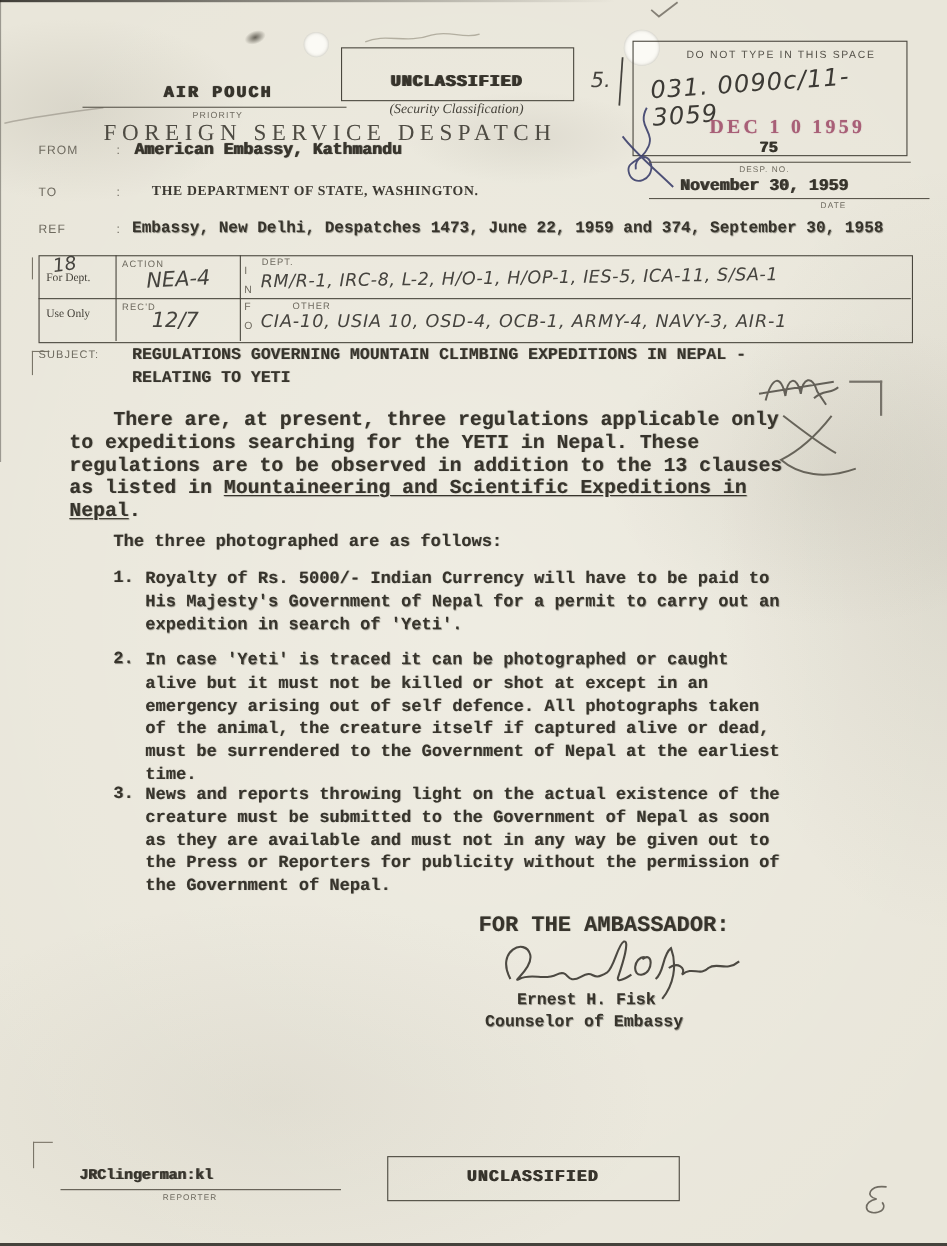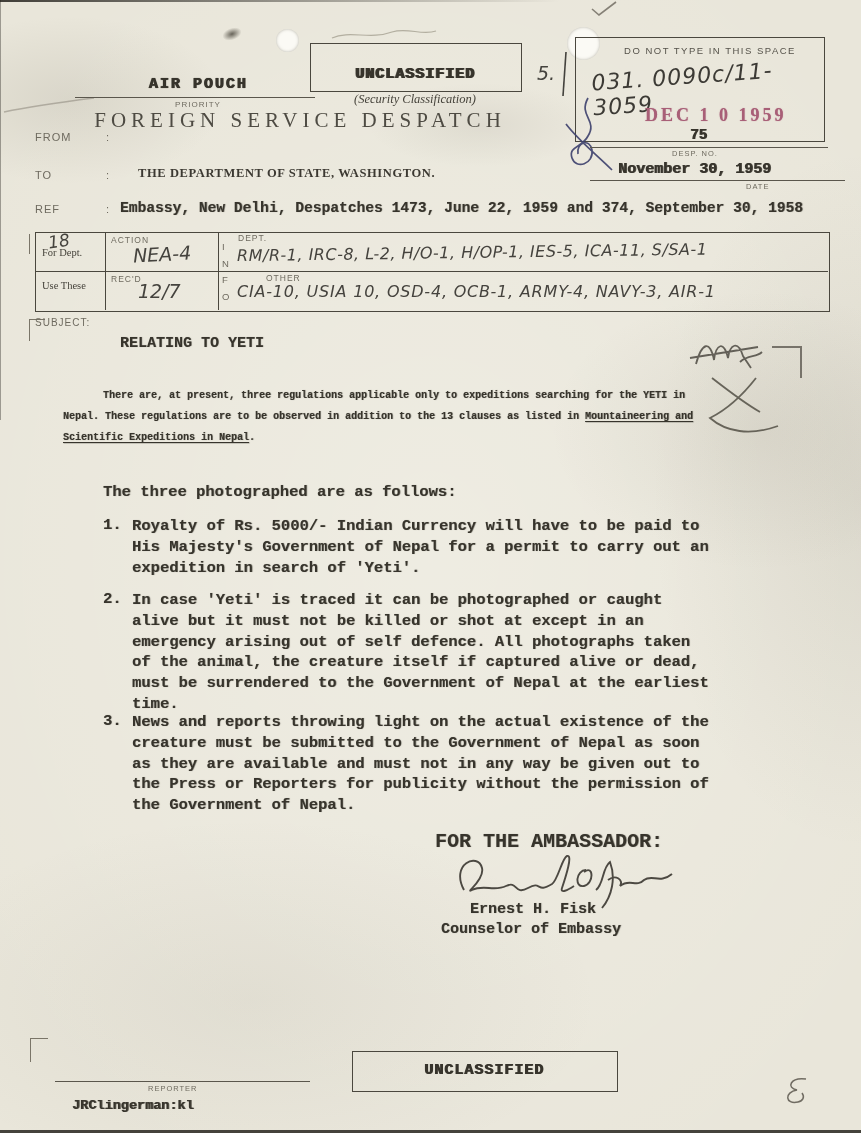--- a/index.html
+++ b/index.html
@@ -74,20 +74,21 @@
   <svg class="abs" style="left:560px;top:50px;" width="10" height="48">
     <path d="M6,2 L3,46" stroke="#44423d" stroke-width="1.6" fill="none"></path>
   </svg>
   <svg class="abs" style="left:558px;top:96px;" width="62" height="78">
     <path d="M30,2 C20,20 40,24 30,40 C24,52 10,50 14,62 C18,74 36,68 34,54 C32,42 18,46 20,58
              M8,28 C20,44 40,60 54,74" stroke="#3c3f6b" stroke-width="1.7" fill="none" opacity="0.9"></path>
   </svg>
 
   <div class="abs lbl" style="left:35px;top:131px;font-size:11px;">FROM</div>
   <div class="abs lbl" style="left:106px;top:131px;font-size:11px;">:</div>
+  <div class="abs tw" style="left:122px;top:128px;font-size:15px;text-shadow:1px 0 0 rgba(55,52,44,0.8),0.6px 0.4px 1px rgba(55,52,44,0.7);">American Embassy, Kathmandu</div>
   <div class="abs tw" style="left:690px;top:127px;font-size:14px;text-shadow:1px 0 0 #37342c;">75</div>
   <div class="abs rule" style="left:590px;top:147px;width:238px;"></div>
   <div class="abs lbl" style="left:672px;top:149px;font-size:7.5px;">DESP. NO.</div>
 
   <div class="abs lbl" style="left:35px;top:169px;font-size:11px;">TO</div>
   <div class="abs lbl" style="left:106px;top:169px;font-size:11px;">:</div>
   <div class="abs pr" style="left:138px;top:166px;font-size:12.5px;font-weight:700;letter-spacing:0.6px;color:#3c3932;">THE DEPARTMENT OF STATE, WASHINGTON.</div>
   <div class="abs tw" style="left:618px;top:161px;font-size:15px;text-shadow:1px 0 0 rgba(55,52,44,0.85);">November 30, 1959</div>
   <div class="abs rule" style="left:590px;top:180px;width:255px;"></div>
   <div class="abs lbl" style="left:746px;top:182px;font-size:7.5px;">DATE</div>
@@ -96,53 +97,54 @@
   <div class="abs lbl" style="left:106px;top:203px;font-size:11px;">:</div>
   <div class="abs tw" style="left:120px;top:200px;width:712px;font-size:14.6px;white-space:nowrap;">Embassy, New Delhi, Despatches 1473, June 22, 1959 and 374, September 30, 1958</div>
 
   <div class="abs box" style="left:35px;top:232px;width:793px;height:78px;"></div>
   <div class="abs" style="left:105px;top:232px;width:1.4px;height:78px;background:#4a473e;"></div>
   <div class="abs" style="left:218px;top:232px;width:1.4px;height:78px;background:#4a473e;"></div>
   <div class="abs" style="left:35px;top:271px;width:793px;height:1.4px;background:#4a473e;"></div>
 
   <div class="abs hw" style="left:48px;top:231px;font-size:17px;transform:rotate(-8deg);">18</div>
   <div class="abs pr" style="left:42px;top:247px;font-size:10.5px;">For Dept.</div>
-  <div class="abs pr" style="left:42px;top:280px;font-size:10.5px;">Use These</div>
+  <div class="abs pr" style="left:42px;top:280px;font-size:10.5px;">Use Only</div>
 
   <div class="abs lbl" style="left:111px;top:235px;font-size:8.5px;">ACTION</div>
   <div class="abs hw" style="left:133px;top:243px;font-size:19px;transform:rotate(-3deg);">NEA-4</div>
   <div class="abs lbl" style="left:111px;top:274px;font-size:8.5px;">REC'D</div>
   <div class="abs hw" style="left:138px;top:280px;font-size:19px;">12/7</div>
 
   <div class="abs lbl" style="left:222px;top:239px;width:9px;font-size:9.5px;line-height:16.5px;word-break:break-all;letter-spacing:0;">INFO</div>
   <div class="abs lbl" style="left:238px;top:233px;font-size:8.5px;">DEPT.</div>
   <div class="abs hw" style="left:237px;top:242px;width:590px;font-size:16px;white-space:nowrap;transform:rotate(-0.8deg);letter-spacing:0.5px;">RM/R-1, IRC-8, L-2, H/O-1, H/OP-1, IES-5, ICA-11, S/SA-1</div>
   <div class="abs lbl" style="left:238px;top:273px;font-size:8.5px;margin-left:28px;">OTHER</div>
   <div class="abs hw" style="left:237px;top:282px;width:590px;font-size:16px;white-space:nowrap;letter-spacing:0.8px;">CIA-10, USIA 10, OSD-4, OCB-1, ARMY-4, NAVY-3, AIR-1</div>
 
   <div class="abs" style="left:29px;top:234px;width:1.4px;height:20px;background:#7a7568;"></div>
   <div class="abs" style="left:29px;top:319px;width:1.4px;height:22px;background:#7a7568;"></div>
   <div class="abs" style="left:29px;top:319px;width:16px;height:1.4px;background:#7a7568;"></div>
   <div class="abs" style="left:30px;top:1038px;width:1.4px;height:24px;background:#7a7568;"></div>
   <div class="abs" style="left:30px;top:1038px;width:18px;height:1.4px;background:#7a7568;"></div>
 
   <div class="abs lbl" style="left:35px;top:317px;font-size:10px;">SUBJECT:</div>
+  <div class="abs tw" style="left:120px;top:314px;font-size:15px;">REGULATIONS GOVERNING MOUNTAIN CLIMBING EXPEDITIONS IN NEPAL -</div>
   <div class="abs tw" style="left:120px;top:335px;font-size:15px;">RELATING TO YETI</div>
 
   <svg class="abs" style="left:688px;top:330px;" width="78" height="45">
     <path d="M8,34 C14,12 22,10 26,30 C28,14 36,10 40,28 C42,14 50,10 55,26 L63,38
              M2,28 L70,17 M52,32 C60,24 68,28 74,22" stroke="#55524a" stroke-width="1.8" fill="none" opacity="0.9"></path>
   </svg>
   <div class="abs" style="left:772px;top:346px;width:30px;height:1.5px;background:#77736a;"></div>
   <div class="abs" style="left:800px;top:346px;width:1.5px;height:32px;background:#77736a;"></div>
   <svg class="abs" style="left:700px;top:376px;" width="82" height="64">
     <path d="M12,2 C30,16 46,28 60,36 M56,2 C42,20 26,34 10,42 C26,56 50,60 78,50" stroke="#5a564c" stroke-width="1.8" fill="none" opacity="0.9"></path>
   </svg>
 
-  <div class="abs tw" style="left:63px;top:386px;width:652px;font-size:10px;line-height:20.8px;text-indent:40px;text-align:left;">
+  <div class="abs tw" style="left:63px;top:372px;width:652px;font-size:18px;line-height:20.8px;text-indent:40px;text-align:left;">
     <span>There are, at present, three regulations applicable only to expeditions searching for the YETI in Nepal. These regulations are to be observed in addition to the 13 clauses as listed in </span><span class="u">Mountaineering and Scientific Expeditions in Nepal</span><span>.</span>
   </div>
 
   <div class="abs tw" style="left:103px;top:483px;font-size:15.5px;">The three photographed are as follows:</div>
 
   <div class="abs tw" style="left:103px;top:516px;font-size:15.5px;">1.</div>
   <div class="abs tw" style="left:132px;top:516px;width:585px;font-size:15.5px;line-height:20.8px;">Royalty of Rs. 5000/- Indian Currency will have to be paid to His Majesty's Government of Nepal for a permit to carry out an expedition in search of 'Yeti'.</div>
 
   <div class="abs tw" style="left:103px;top:590px;font-size:15.5px;">2.</div>
   <div class="abs tw" style="left:132px;top:590px;width:585px;font-size:15.5px;line-height:20.8px;">In case 'Yeti' is traced it can be photographed or caught alive but it must not be killed or shot at except in an emergency arising out of self defence. All photographs taken of the animal, the creature itself if captured alive or dead, must be surrendered to the Government of Nepal at the earliest time.</div>
@@ -154,21 +156,21 @@
   <svg class="abs" style="left:442px;top:848px;" width="250" height="62">
     <path d="M22,42 C8,16 36,4 40,20 C43,32 22,46 30,42 C42,36 52,44 64,38 C76,32 72,48 86,40
              C100,32 94,46 110,36 C116,32 120,10 125,8 C131,6 124,28 120,40 C118,46 126,42 132,38
              M142,24 C152,16 152,36 142,38 C132,40 134,22 144,22
              M154,42 C162,36 160,20 168,14 C174,30 170,48 160,60
              M166,32 C174,26 182,32 178,38 C188,30 194,40 202,32 C210,26 218,36 230,26" stroke="#3e3b34" stroke-width="1.9" fill="none" opacity="0.92"></path>
   </svg>
   <div class="abs tw" style="left:470px;top:901px;font-size:15px;">Ernest H. Fisk</div>
   <div class="abs tw" style="left:441px;top:921px;font-size:15px;">Counselor of Embassy</div>
 
-  <div class="abs tw" style="left:72px;top:1062px;font-size:13.5px;text-shadow:1px 0 0 rgba(55,52,44,0.8);margin-top:36px;">JRClingerman:kl</div>
+  <div class="abs tw" style="left:72px;top:1062px;font-size:13.5px;text-shadow:1px 0 0 rgba(55,52,44,0.8);">JRClingerman:kl</div>
   <div class="abs rule" style="left:55px;top:1081px;width:255px;"></div>
   <div class="abs lbl" style="left:148px;top:1084px;font-size:7.5px;">REPORTER</div>
 
   <div class="abs box" style="left:352px;top:1051px;width:264px;height:39px;"></div>
   <div class="abs tw" style="left:352px;top:1062px;width:264px;text-align:center;font-size:15px;letter-spacing:1px;text-shadow:1.1px 0 0 #37342c;">UNCLASSIFIED</div>
 
   <svg class="abs" style="left:782px;top:1075px;" width="32" height="36">
     <path d="M24,4 C8,2 4,13 15,15 C2,17 3,30 16,27 C21,26 23,22 20,18" stroke="#5a564c" stroke-width="1.5" fill="none" opacity="0.85"></path>
   </svg>
 

